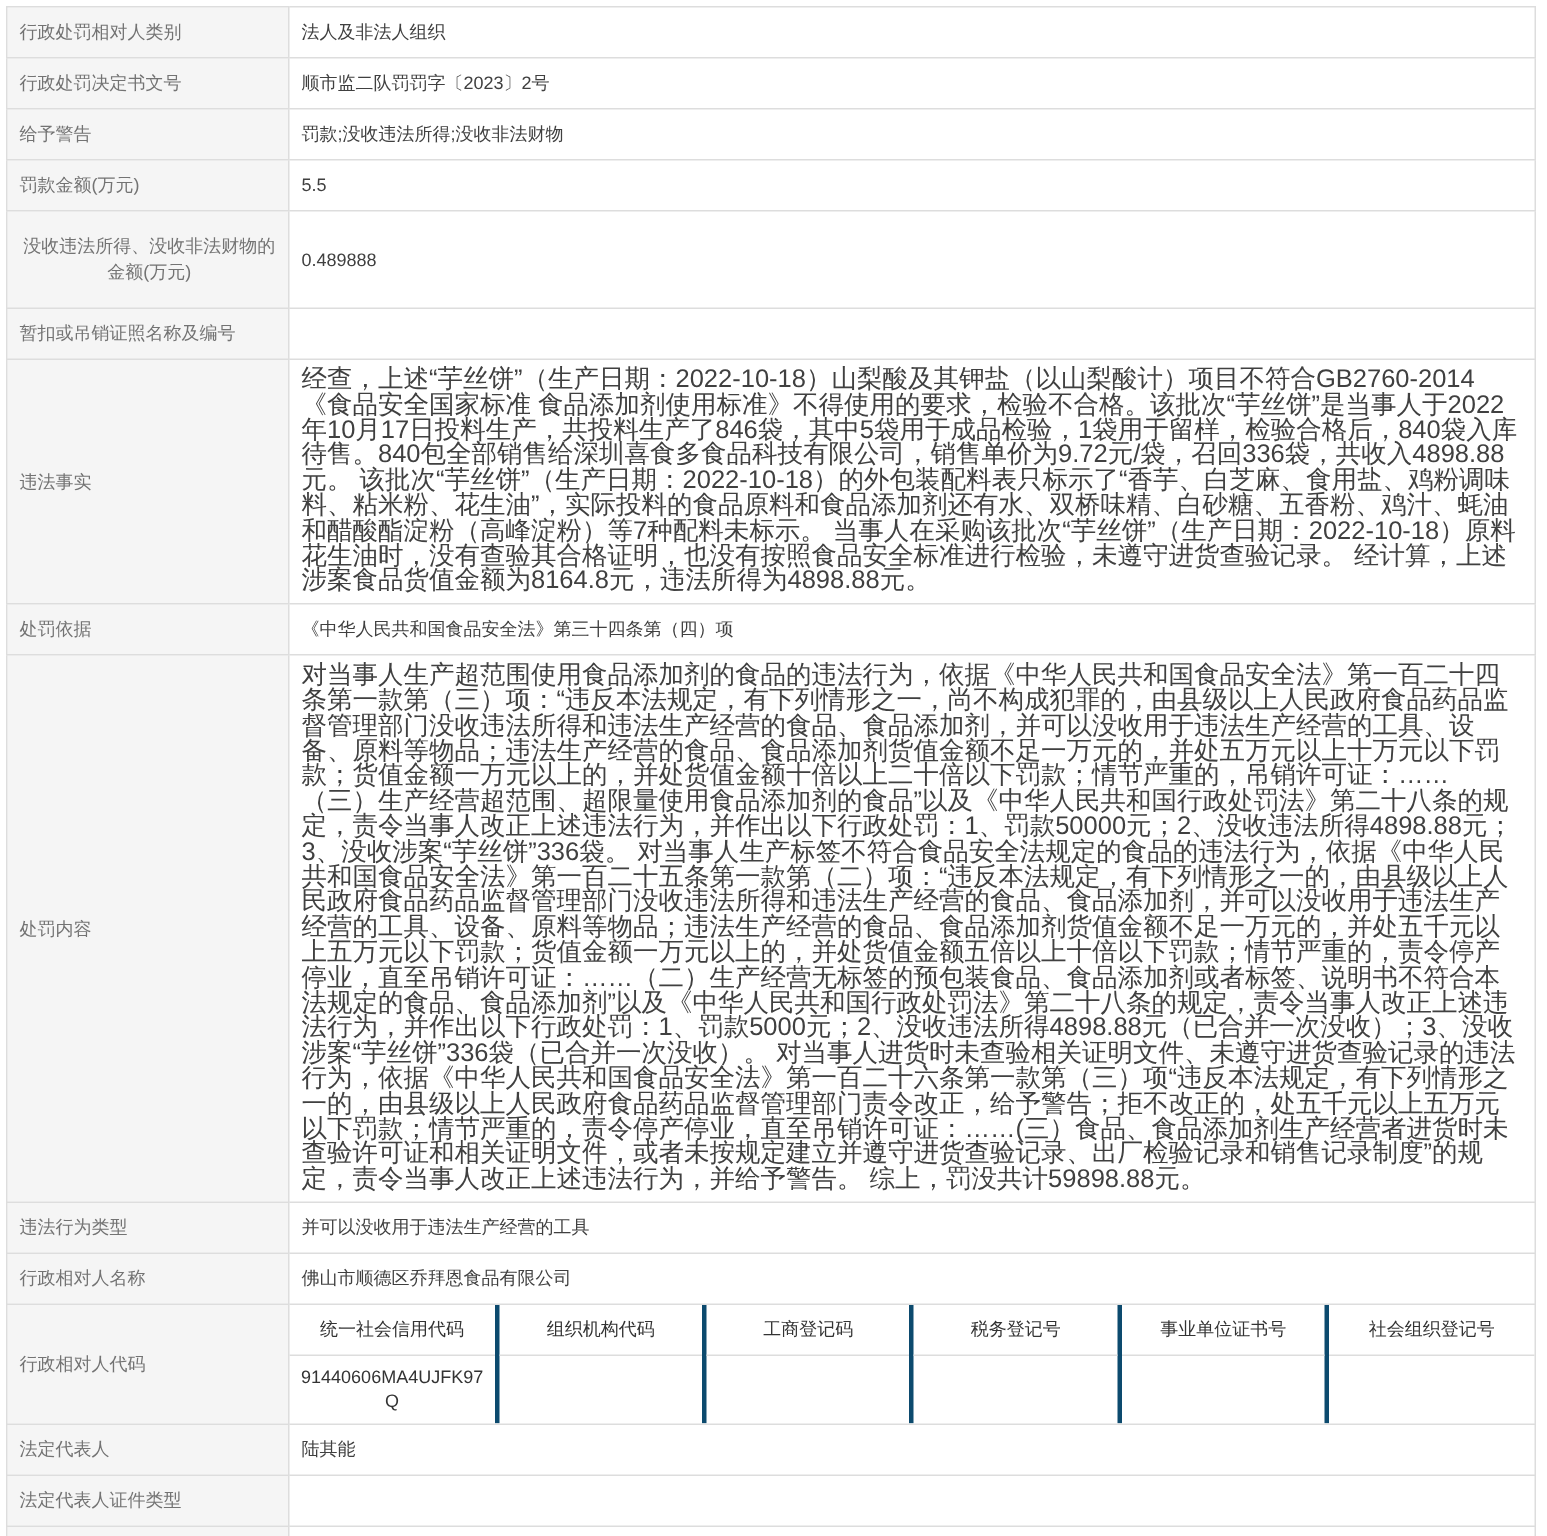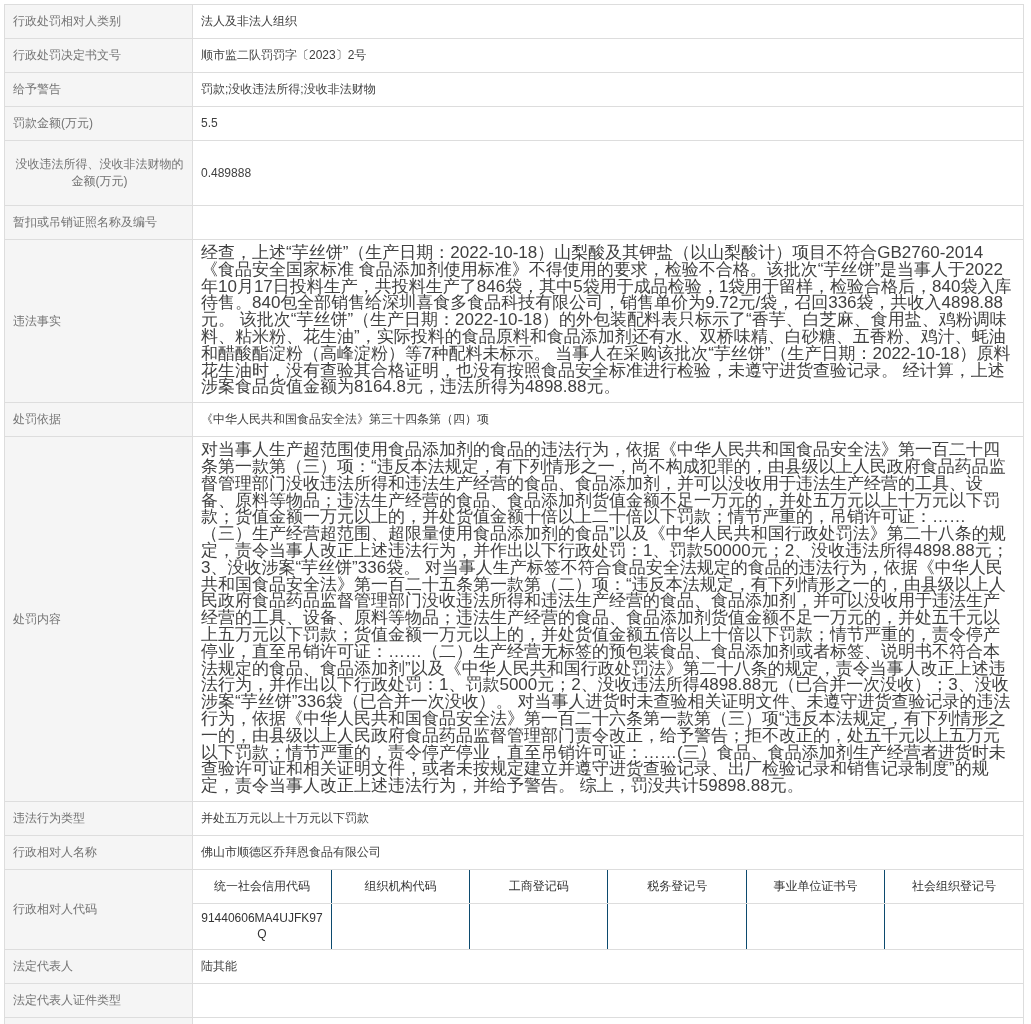--- a/index.html
+++ b/index.html
@@ -6,21 +6,21 @@
   body { width: 1031px; height: 1024px; overflow: hidden; font-family: "Liberation Sans", "DejaVu Sans", sans-serif; color: #333333; font-size: 12px; }
   .wrap { position: absolute; left: 4px; top: 4px; width: 1020px; }
   table.main { border-collapse: collapse; width: 1020px; table-layout: fixed; }
   table.main > tbody > tr > td { border: 1px solid #dddddd; vertical-align: middle; line-height: 17px; }
   td.label { width: 188px; background: #f5f5f5; padding: 0 0 0 8px; color: #737373; box-sizing: border-box; }
   td.value { padding: 0 8px; background: #ffffff; color: #404040; word-break: break-all; }
   td.value.para { padding: 5px 8px 6px 8px; line-height: 16.8px; font-size: 17px; }
   tr.r34 > td { height: 33px; }
   td.sub-wrap { padding: 0; }
   table.sub { border-collapse: collapse; width: 100%; table-layout: fixed; }
-  table.sub td { border-left: 1px solid #0c4a6e; border-bottom: 1px solid #dddddd; text-align: center; padding: 0 4px; line-height: 16px; word-break: break-all; }
+  table.sub td { border-left: 3px solid #0c4a6e; border-bottom: 1px solid #dddddd; text-align: center; padding: 0 4px; line-height: 16px; word-break: break-all; }
   table.sub tr:last-child td { border-bottom: none; margin-top: 44px; }
   table.sub td:first-child { border-left: none; }
   table.sub tr.head td { height: 33px; }
   table.sub tr.vals td { height: 45px; }
 </style>
 </head>
 <body>
 
 <div class="wrap">
 <table class="main">
@@ -56,21 +56,21 @@
   <tr class="r34">
     <td class="label">处罚依据</td>
     <td class="value">《中华人民共和国食品安全法》第三十四条第（四）项</td>
   </tr>
   <tr>
     <td class="label" style="height:209px;">处罚内容</td>
     <td class="value para">对当事人生产超范围使用食品添加剂的食品的违法行为，依据《中华人民共和国食品安全法》第一百二十四条第一款第（三）项：“违反本法规定，有下列情形之一，尚不构成犯罪的，由县级以上人民政府食品药品监督管理部门没收违法所得和违法生产经营的食品、食品添加剂，并可以没收用于违法生产经营的工具、设备、原料等物品；违法生产经营的食品、食品添加剂货值金额不足一万元的，并处五万元以上十万元以下罚款；货值金额一万元以上的，并处货值金额十倍以上二十倍以下罚款；情节严重的，吊销许可证：……（三）生产经营超范围、超限量使用食品添加剂的食品”以及《中华人民共和国行政处罚法》第二十八条的规定，责令当事人改正上述违法行为，并作出以下行政处罚：1、罚款50000元；2、没收违法所得4898.88元；3、没收涉案“芋丝饼”336袋。 对当事人生产标签不符合食品安全法规定的食品的违法行为，依据《中华人民共和国食品安全法》第一百二十五条第一款第（二）项：“违反本法规定，有下列情形之一的，由县级以上人民政府食品药品监督管理部门没收违法所得和违法生产经营的食品、食品添加剂，并可以没收用于违法生产经营的工具、设备、原料等物品；违法生产经营的食品、食品添加剂货值金额不足一万元的，并处五千元以上五万元以下罚款；货值金额一万元以上的，并处货值金额五倍以上十倍以下罚款；情节严重的，责令停产停业，直至吊销许可证：……（二）生产经营无标签的预包装食品、食品添加剂或者标签、说明书不符合本法规定的食品、食品添加剂”以及《中华人民共和国行政处罚法》第二十八条的规定，责令当事人改正上述违法行为，并作出以下行政处罚：1、罚款5000元；2、没收违法所得4898.88元（已合并一次没收）；3、没收涉案“芋丝饼”336袋（已合并一次没收）。 对当事人进货时未查验相关证明文件、未遵守进货查验记录的违法行为，依据《中华人民共和国食品安全法》第一百二十六条第一款第（三）项“违反本法规定，有下列情形之一的，由县级以上人民政府食品药品监督管理部门责令改正，给予警告；拒不改正的，处五千元以上五万元以下罚款；情节严重的，责令停产停业，直至吊销许可证：……(三）食品、食品添加剂生产经营者进货时未查验许可证和相关证明文件，或者未按规定建立并遵守进货查验记录、出厂检验记录和销售记录制度”的规定，责令当事人改正上述违法行为，并给予警告。 综上，罚没共计59898.88元。</td>
   </tr>
   <tr class="r34">
     <td class="label">违法行为类型</td>
-    <td class="value">并处五万元以上十万元以下罚款</td>
+    <td class="value">并可以没收用于违法生产经营的工具</td>
   </tr>
   <tr class="r34">
     <td class="label">行政相对人名称</td>
     <td class="value">佛山市顺德区乔拜恩食品有限公司</td>
   </tr>
   <tr>
     <td class="label">行政相对人代码</td>
     <td class="sub-wrap">
       <table class="sub">
         <tbody>

